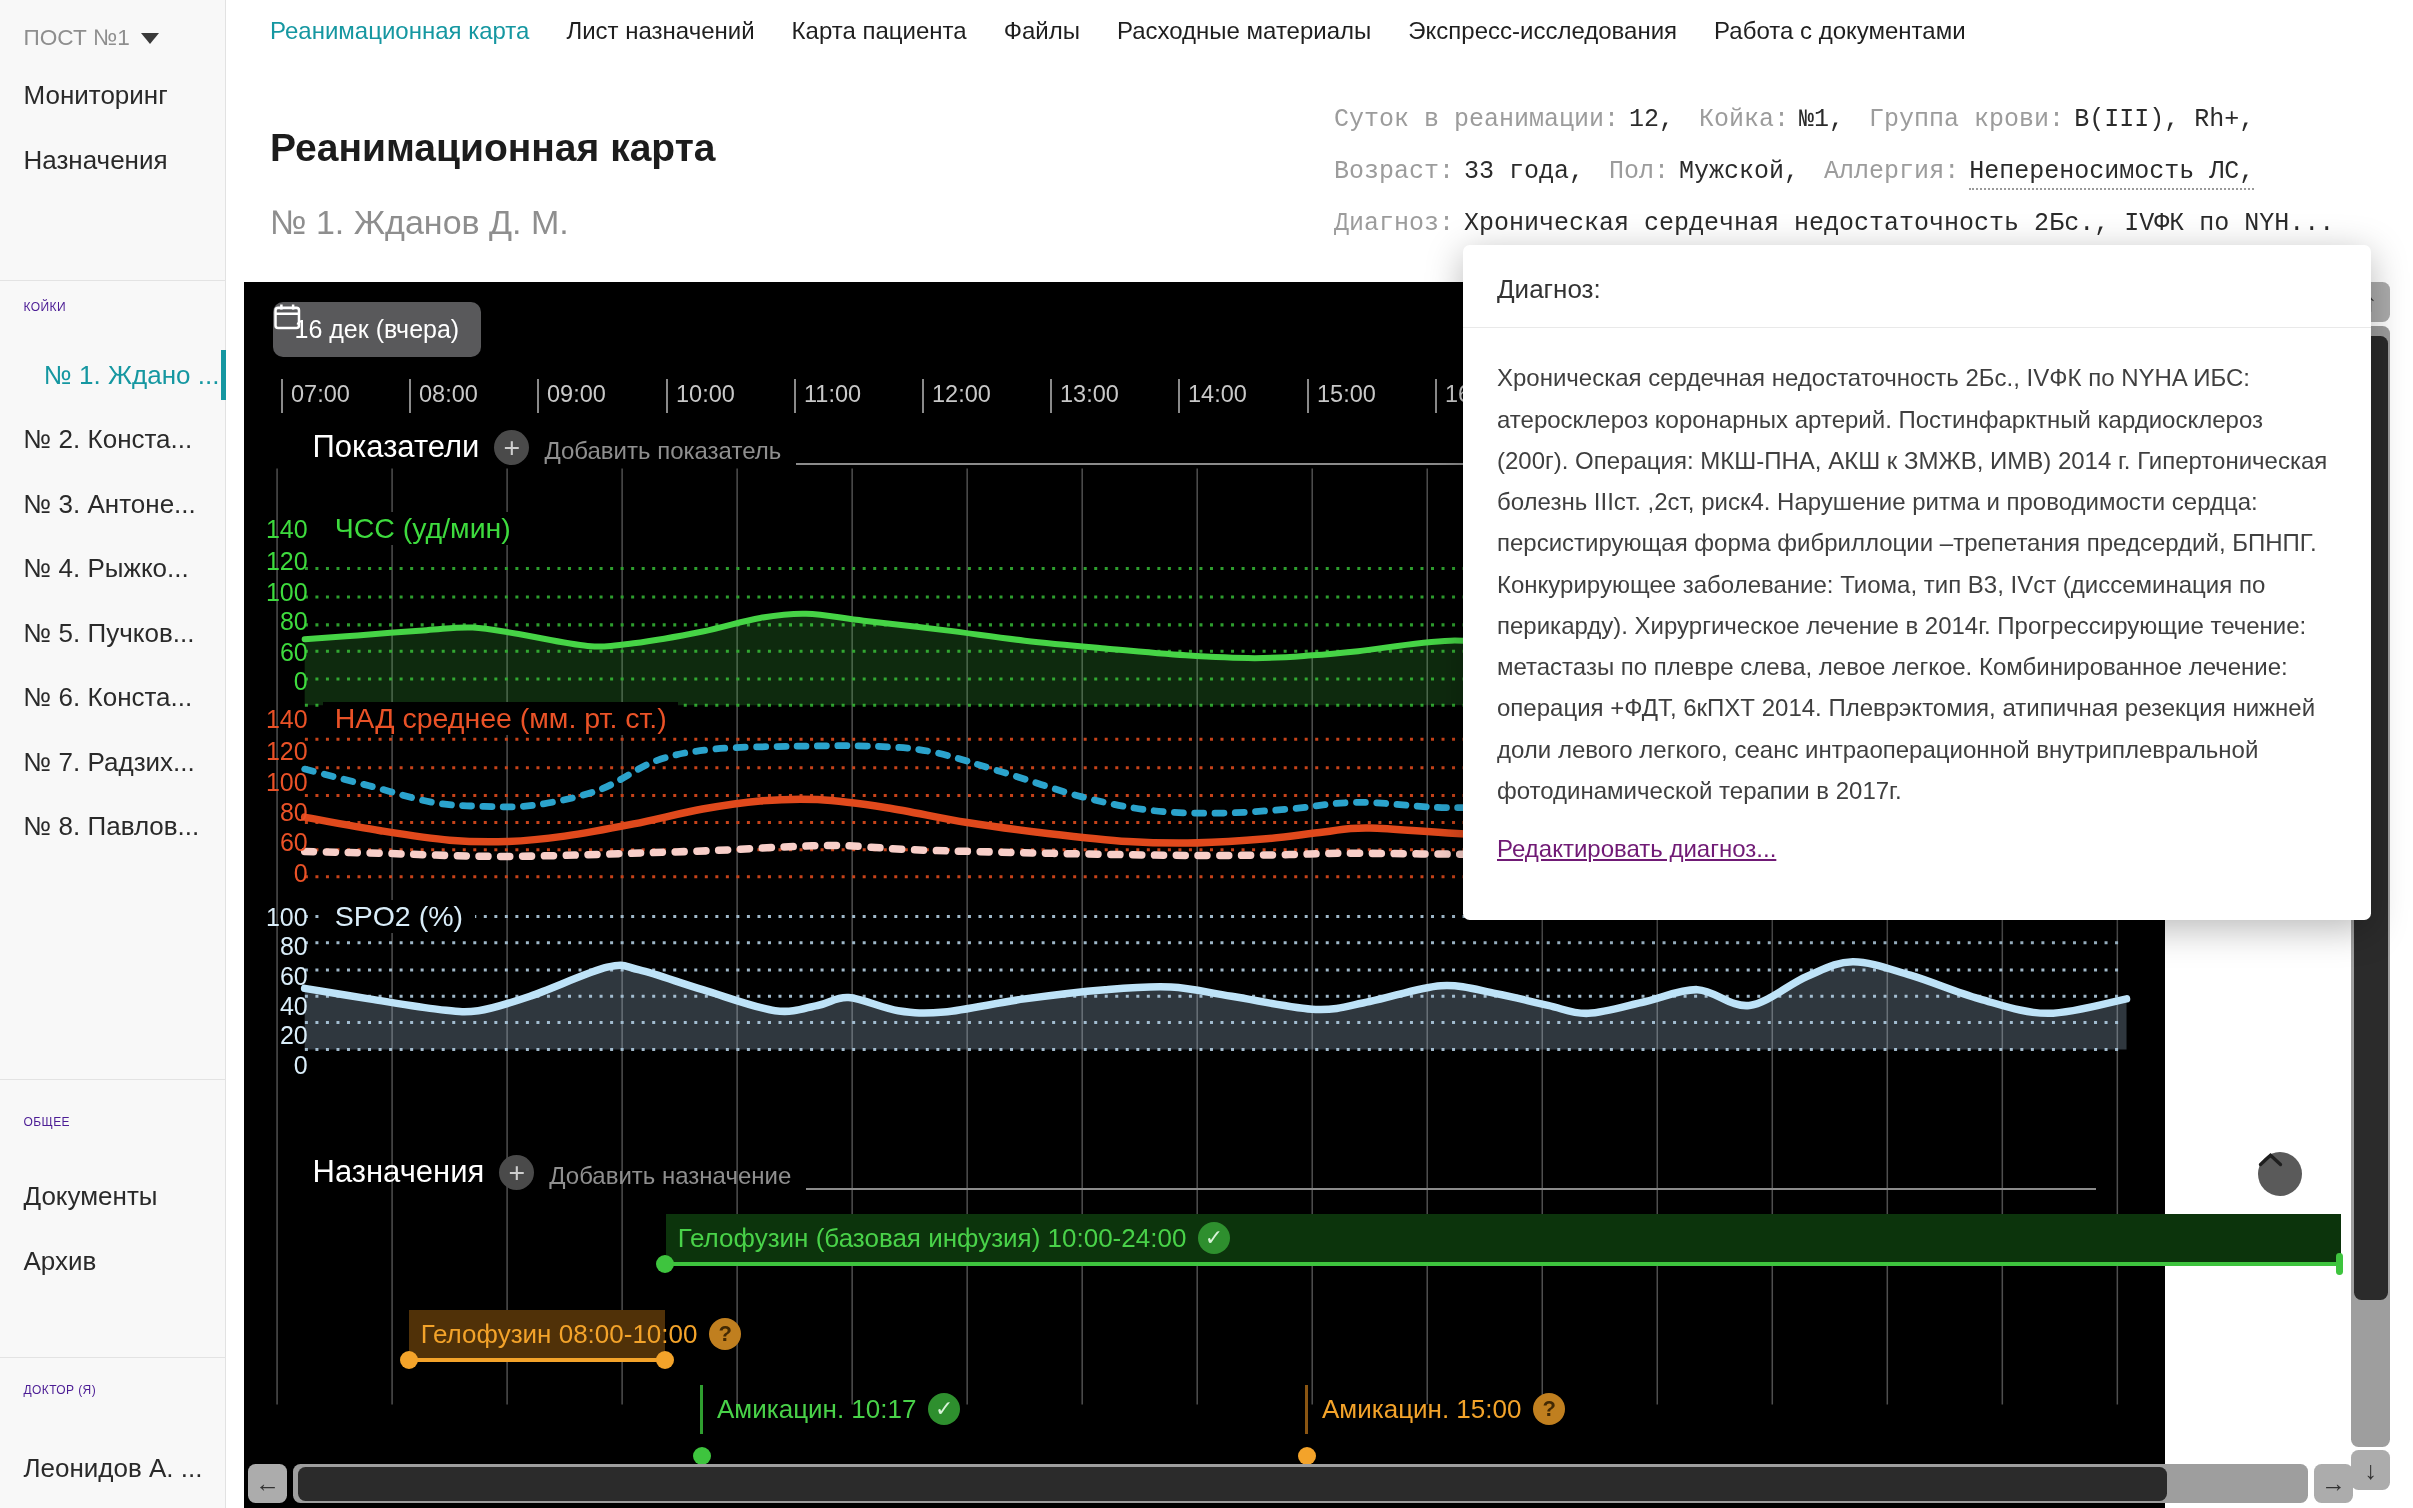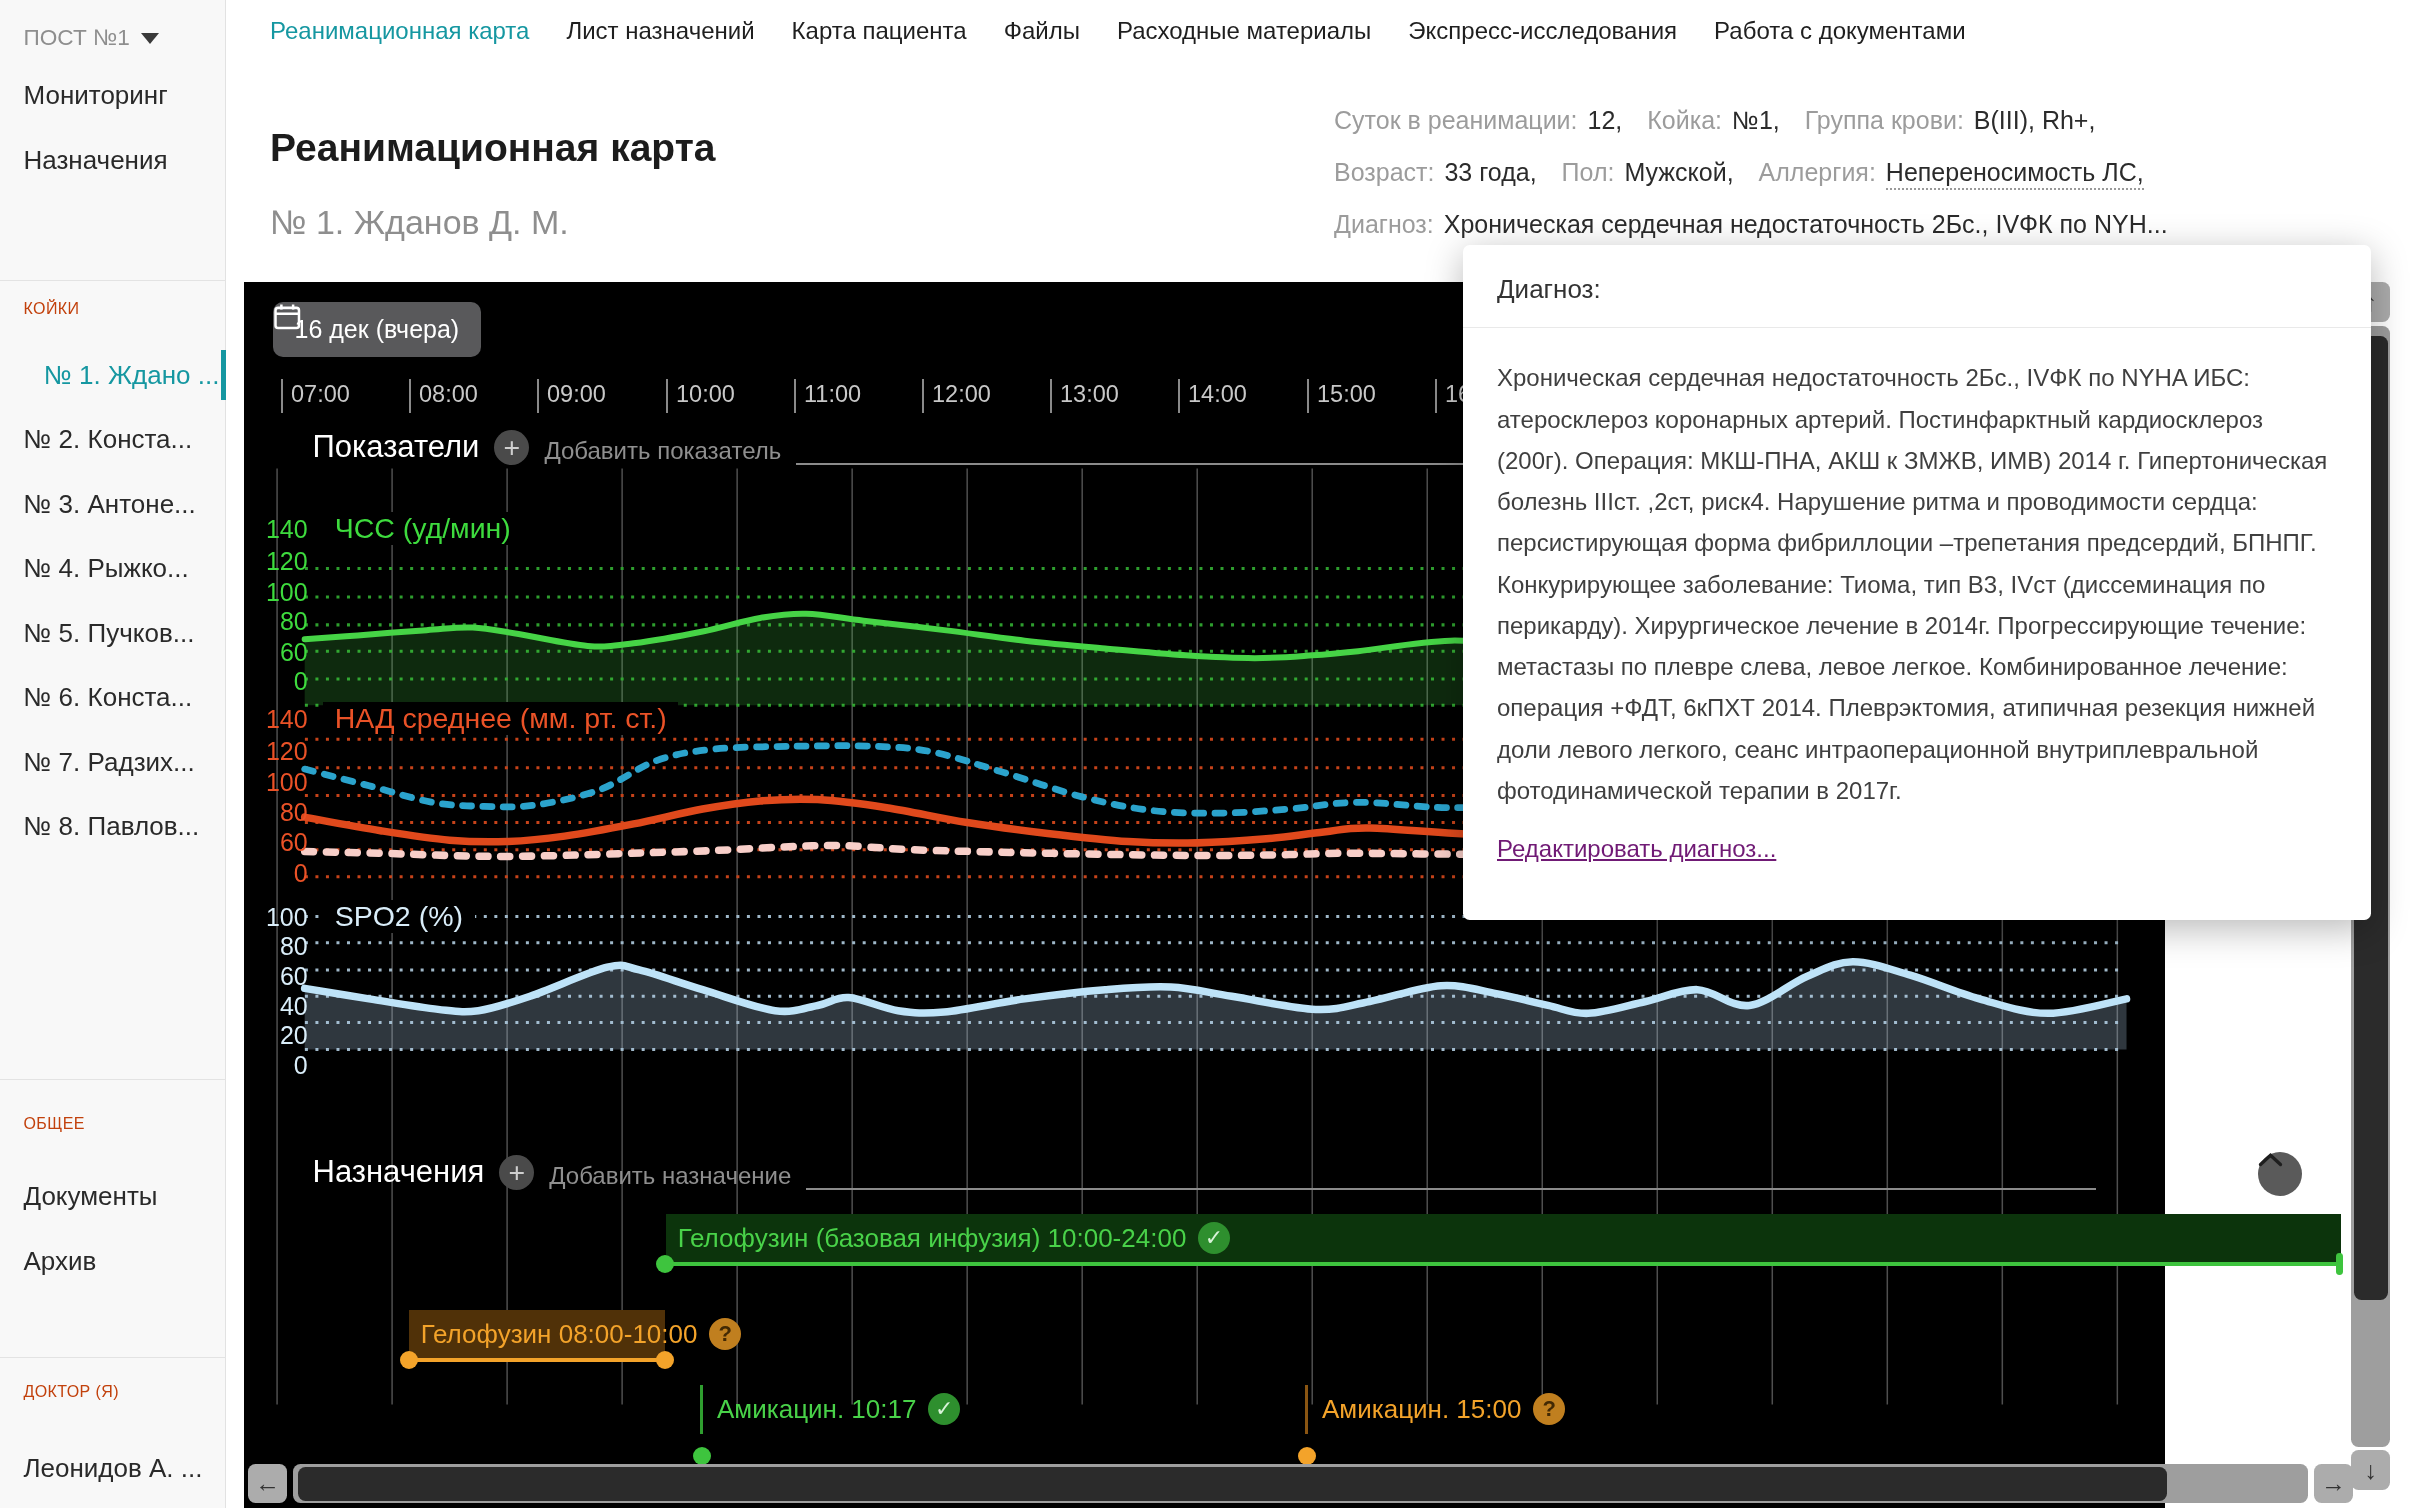--- a/index.html
+++ b/index.html
@@ -3,32 +3,32 @@
 <meta charset="utf-8">
 <style>
   html,body{margin:0;padding:0;background:#ffffff;}
   .screen{position:relative;width:2413px;height:1508px;background:#fff;overflow:hidden;
           font-family:"Liberation Sans","DejaVu Sans",sans-serif;color:#222;}
   
   .sidebar{position:absolute;left:0;top:0;width:226px;height:1508px;background:#F8F8F8;border-right:0.8px solid #E2E2E2;box-sizing:border-box;}
   .post-selector{position:absolute;left:23.5px;top:25px;display:flex;align-items:center;gap:11.7px;font-size:22.6px;color:#8E8E8E;cursor:pointer;}
   .post-caret{width:0;height:0;border-left:9.2px solid transparent;border-right:9.2px solid transparent;border-top:11px solid #3a3a3a;}
   .side-item{position:absolute;left:23.5px;font-size:26px;color:#2A2A2A;cursor:pointer;white-space:nowrap;}
-  .side-header{position:absolute;left:23.5px;font-size:16px;color:#c2410c;letter-spacing:0.4px;}
+  .side-header{position:absolute;left:23.5px;font-size:12px;color:#4c1d95;letter-spacing:0.4px;}
   .side-divider{position:absolute;left:0;width:226px;height:0.8px;background:#E3E3E3;}
   .bed-item{position:absolute;left:0;width:226px;height:54px;line-height:54px;padding-left:23.5px;box-sizing:border-box;font-size:26px;color:#2A2A2A;cursor:pointer;white-space:nowrap;}
   .bed-item.selected{color:#1597A1;}
   .bed-item.selected .sel-bar{position:absolute;right:0;top:1.7px;width:5px;height:50px;background:#1597A1;}
   
   .tabs{position:absolute;left:270px;top:17px;display:flex;gap:37px;font-size:24px;color:#1F1F1F;white-space:nowrap;}
   .tab{cursor:pointer;}
   .tab.active{color:#1597A1;}
   .page-title{position:absolute;left:270px;top:126px;font-size:39px;font-weight:bold;color:#1C1C1C;}
   .page-subtitle{position:absolute;left:270px;top:203px;font-size:34px;color:#8E8E8E;}
-  .patient-info{position:absolute;left:1334px;top:94px;font-size:25px;line-height:52px;white-space:nowrap;}
+  .patient-info{position:absolute;left:1334px;top:94px;font-size:25px;line-height:52px;white-space:nowrap;font-family:Liberation Mono, monospace;}
   .pi-label{color:#9C9C9C;margin-right:10px;}
   .pi-value{color:#2B2B2B;margin-right:25px;}
   .pi-value.dotted{border-bottom:2.5px dotted #9a9a9a;padding-bottom:1.7px;margin-right:6.7px;}
   
   .chart{position:absolute;left:244px;top:282px;width:1921px;height:1227px;background:#000;}
   .chart svg{position:absolute;left:0;top:0;}
   .date-chip{position:absolute;left:28.5px;top:20px;height:55px;display:flex;align-items:center;gap:13.4px;
              padding:0 22px;background:#59595B;border-radius:10px;color:#fff;font-size:25px;cursor:pointer;z-index:3;}
   .time-tick{position:absolute;width:1.7px;height:34px;background:#8A8A8A;top:97px;}
   .time-label{position:absolute;top:99px;font-size:23.5px;color:#C8C8C8;white-space:nowrap;}

